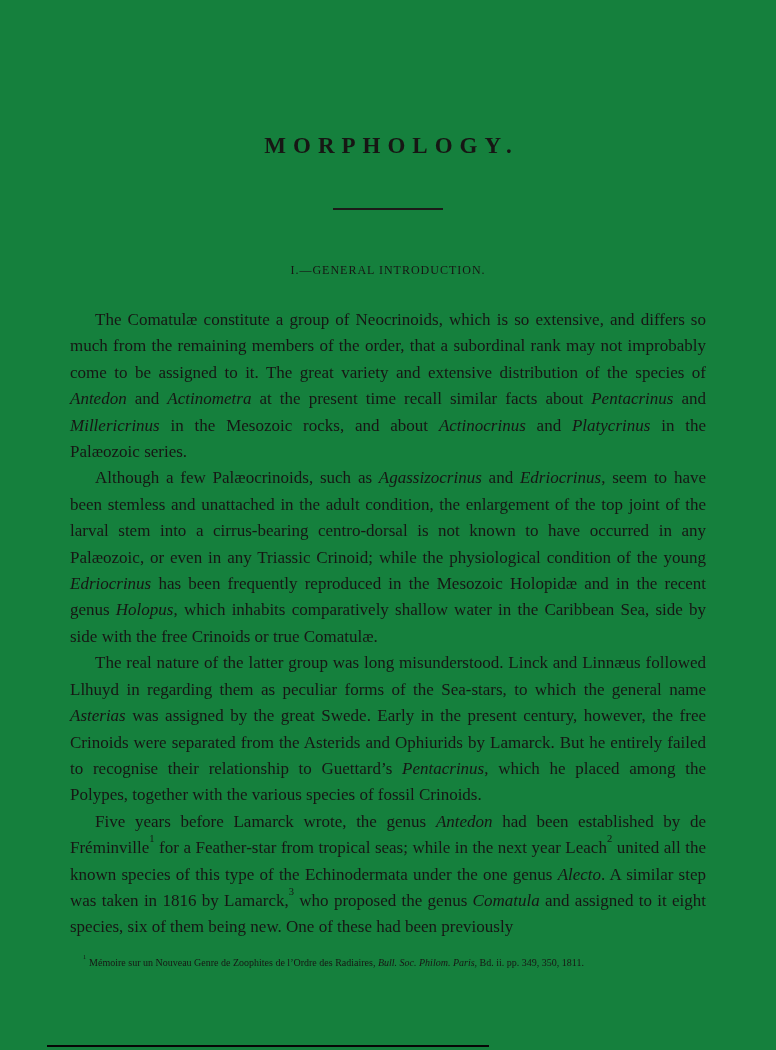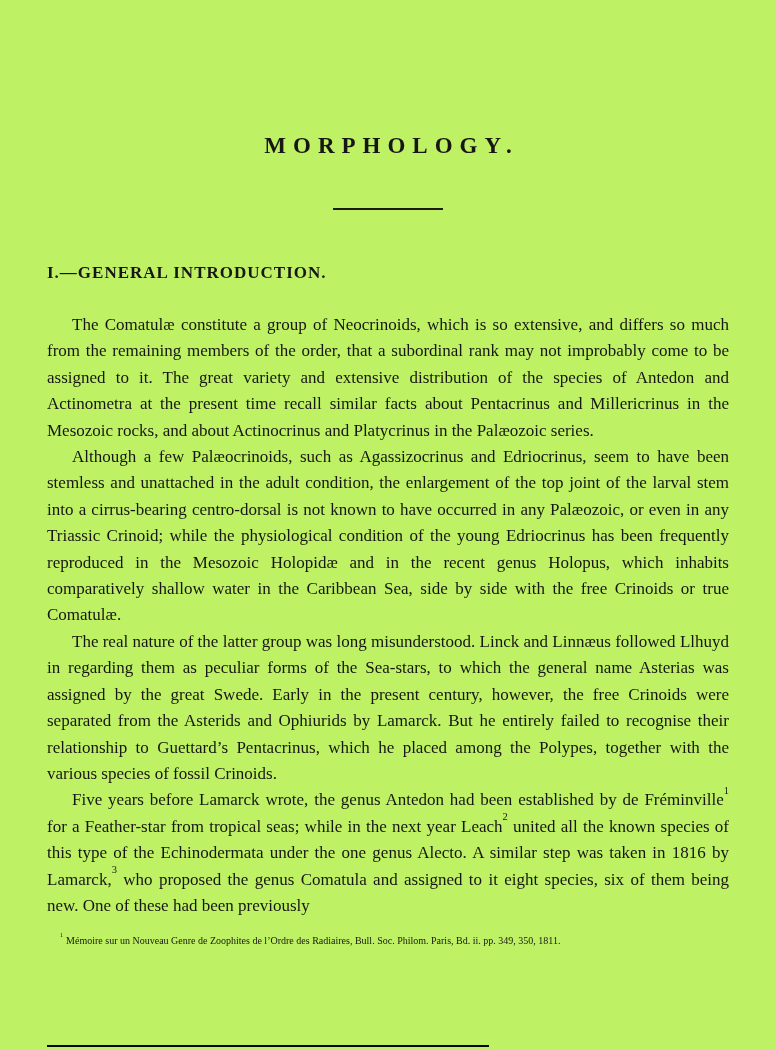--- a/index.html
+++ b/index.html
@@ -1,22 +1,22 @@
 <!DOCTYPE html>
 <html><head>
 <meta charset="utf-8">
 <style>
   html, body { margin: 0; padding: 0; background: #ffffff; }
   .page {
     width: 776px;
     height: 1050px;
     box-sizing: border-box;
-    padding: 0 47px;
+    padding: 0 70px;
     position: relative;
-    background: #bef264;
+    background: #15803d;
     font-family: "Liberation Serif", "DejaVu Serif", serif;
     color: #171614;
     overflow: hidden;
   }
   h1.title {
     margin: 0;
     padding-top: 133px;
     text-align: center;
     font-size: 23px;
     font-weight: 700;
@@ -24,33 +24,33 @@
     text-indent: 7px;
   }
   .divider {
     width: 110px;
     height: 2px;
     background: #1c1b19;
     margin: 49px auto 0 auto;
   }
   h2.section {
     margin: 53px 0 0 0;
-    text-align: left;
-    font-size: 17px;
-    font-weight: 700;
+    text-align: center;
+    font-size: 12px;
+    font-weight: 400;
     letter-spacing: 1px;
   }
   .body-text {
     margin-top: 29px;
     font-size: 17px;
     line-height: 26.4px;
     text-align: justify;
   }
   .para { margin: 0; text-indent: 25px; }
-  .it { }
+  .it { font-style: italic; }
   sup {
     font-size: 62%;
     line-height: 0;
     position: relative;
     top: -0.45em;
   }
   .footnotes {
     margin-top: 12px;
     font-size: 10px;
     line-height: 19px;

